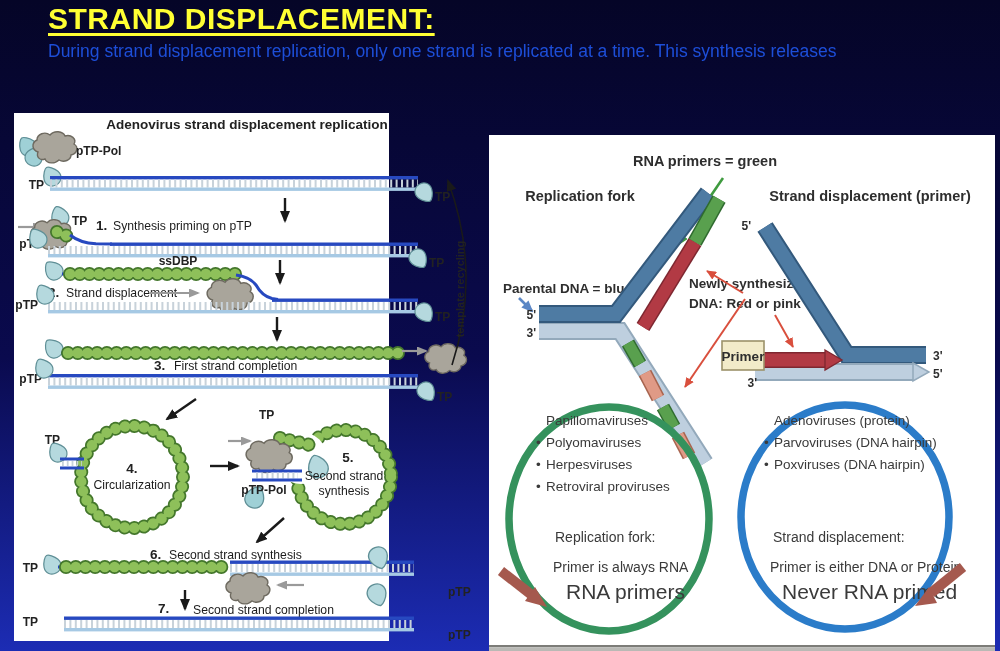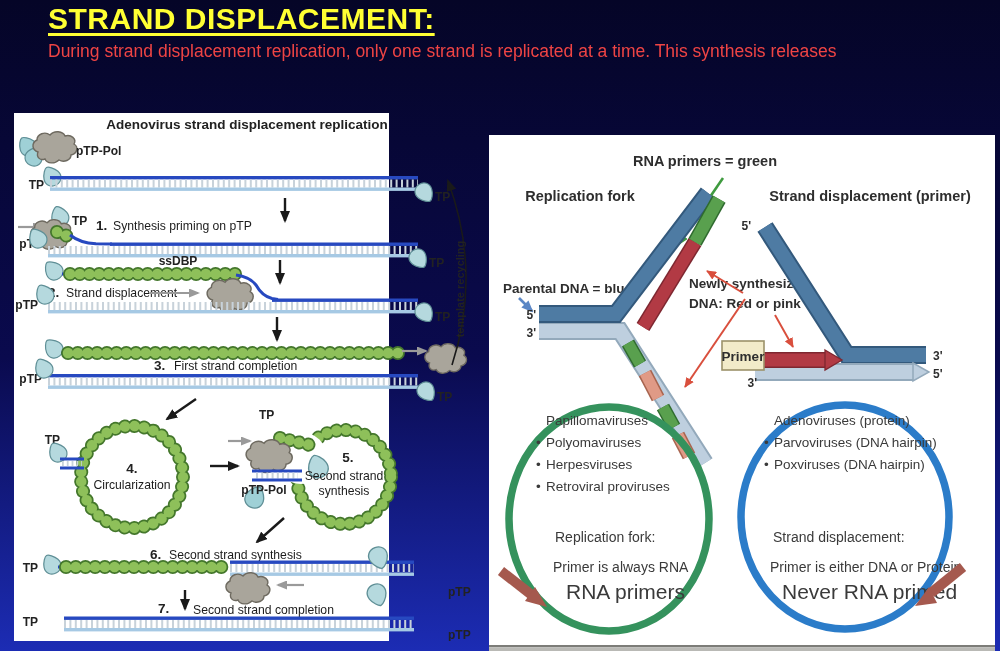--- a/index.html
+++ b/index.html
@@ -6,21 +6,21 @@
   body{
     width:1000px;height:651px;overflow:hidden;
     background:linear-gradient(180deg,#050527 0%,#0a0a4e 55%,#1c2cb4 100%);
     font-family:"Liberation Sans",sans-serif;position:relative;
   }
   .slide-title{
     position:absolute;left:48px;top:2px;
     color:#ffff33;font-size:30px;font-weight:600;letter-spacing:.5px;
     text-decoration:underline;text-underline-offset:4px;
   }
-  .slide-body{position:absolute;left:48px;top:40px;color:#ef4444;font-size:17.5px;line-height:23px;font-weight:500;}
+  .slide-body{position:absolute;left:48px;top:40px;color:#1d4ed8;font-size:17.5px;line-height:23px;font-weight:500;}
   .panel{position:absolute;background:#ffffff;}
   #leftPanel{left:14px;top:113px;width:375px;height:528px;}
   #rightPanel{left:489px;top:135px;width:506px;height:520px;}
   svg{display:block}
   svg text{font-family:"Liberation Sans",sans-serif;fill:#222;}
   
   .ptitle{font-size:13.5px;font-weight:bold;}
   .lblS{font-size:12px;font-weight:600;}
   .num{font-size:13.5px;font-weight:bold;}
   .step{font-size:12.2px;fill:#1c1c1c;}

